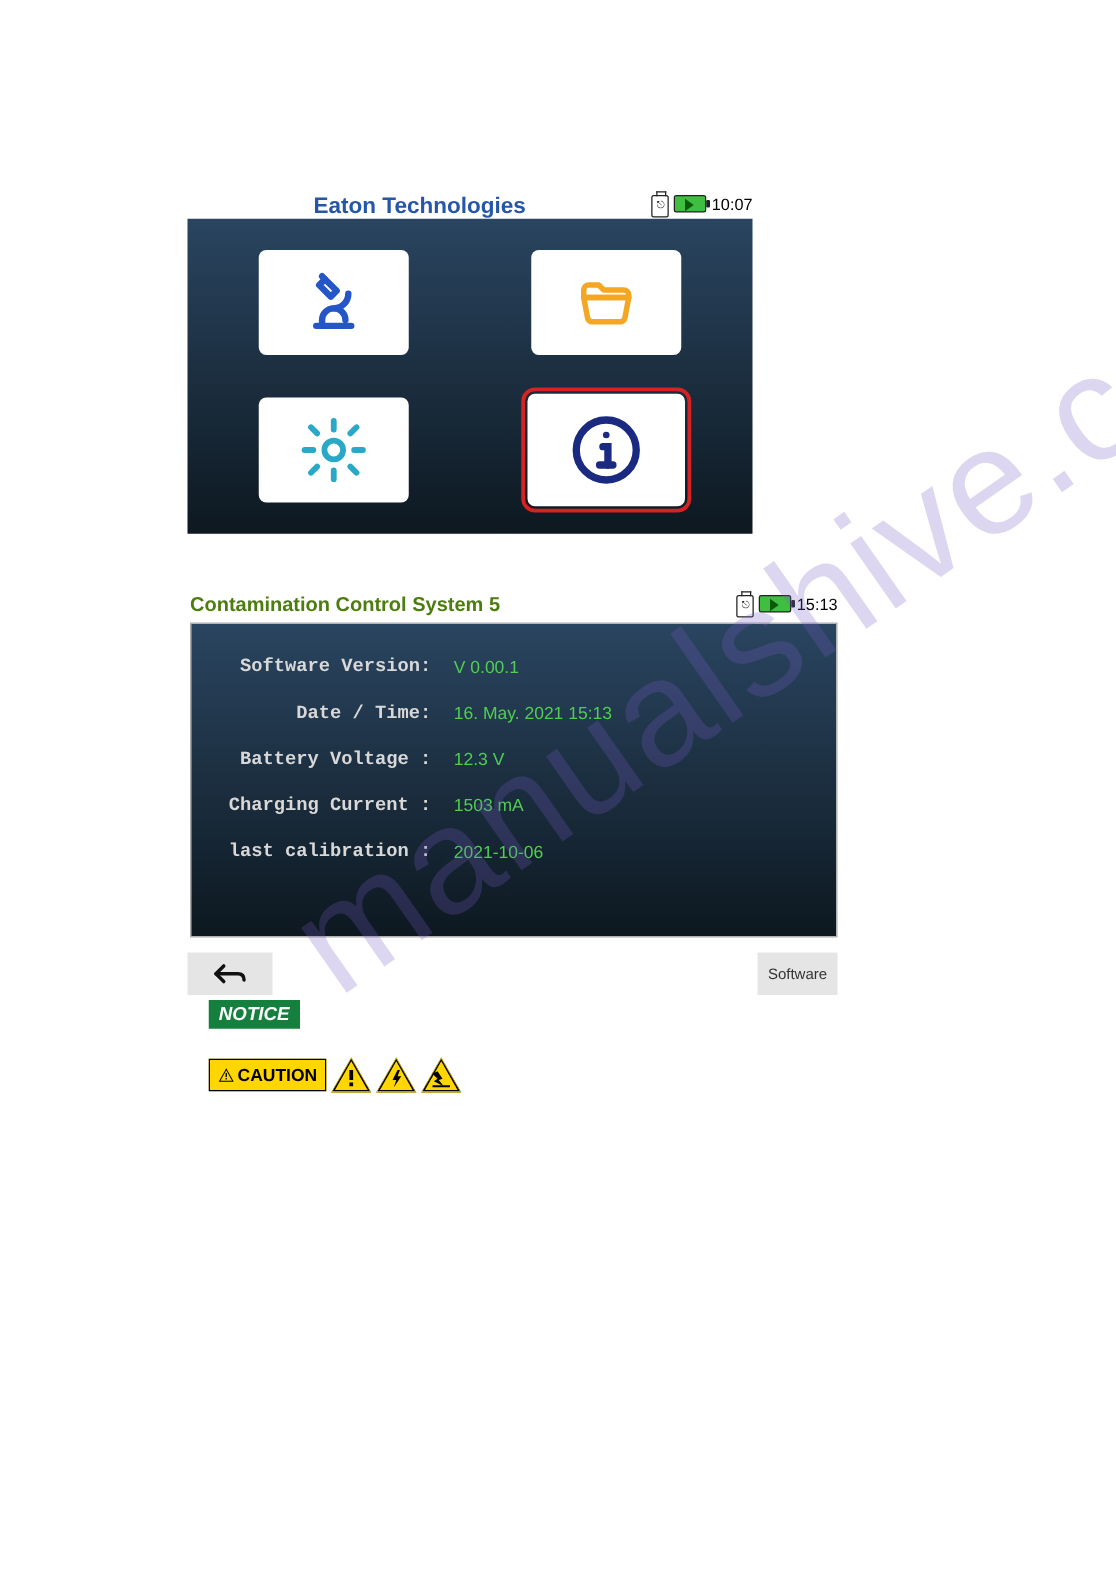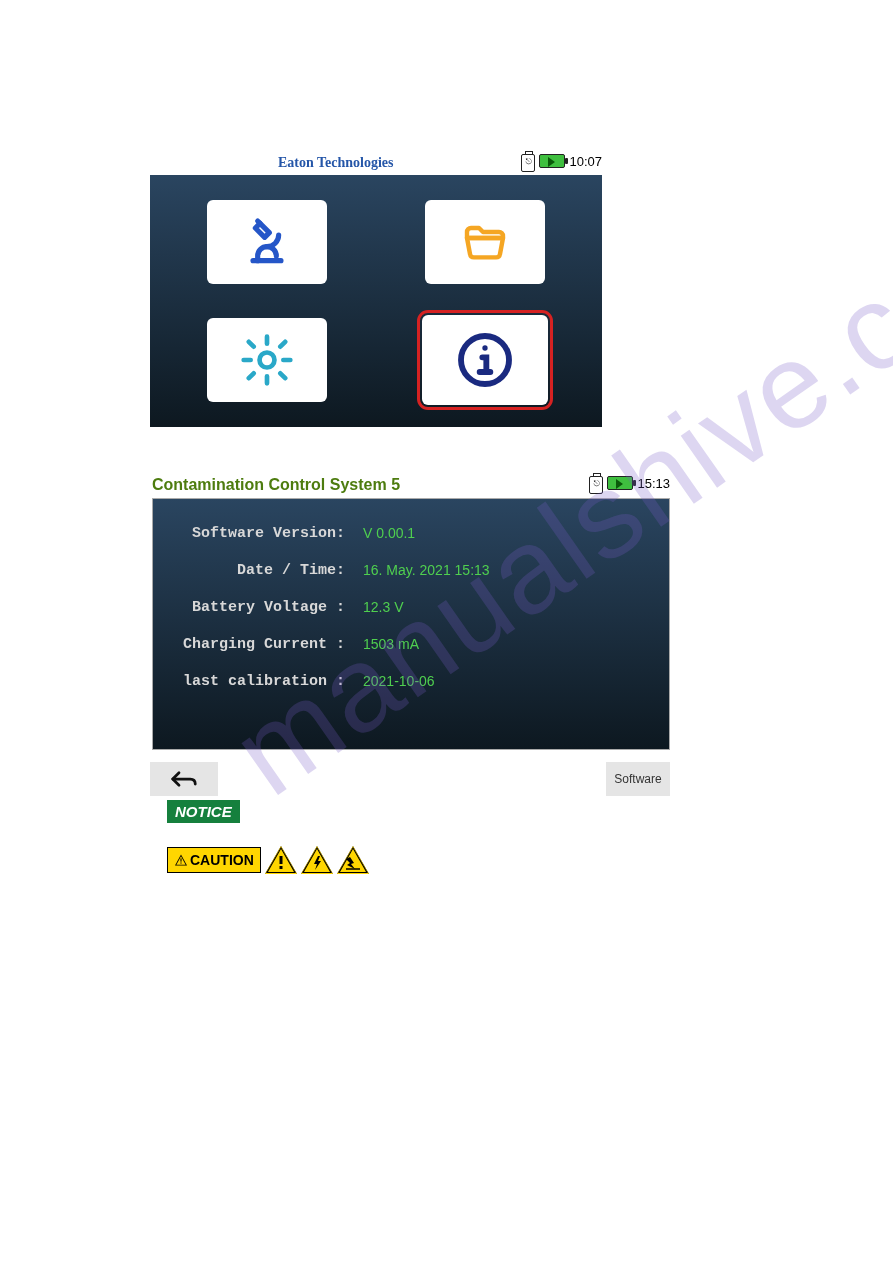--- a/index.html
+++ b/index.html
@@ -31,22 +31,21 @@
     left: 150px;
     width: 452px;
     display: flex;
     align-items: center;
   }
   .screen1-title {
     flex: 1;
     text-align: center;
     color: #2556a8;
     font-weight: bold;
-    font-size: 14px;
-    font-family: Liberation Serif, serif;
+    font-size: 18px;
   }
   .status-icons {
     display: flex;
     gap: 4px;
     font-size: 13px;
   }
   .usb-badge {
     width: 14px; height: 18px;
     border: 1.5px solid #222;
     border-radius: 2px;

